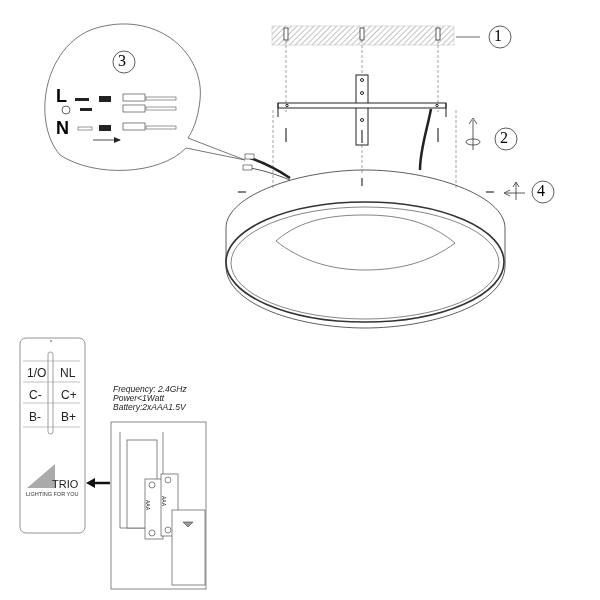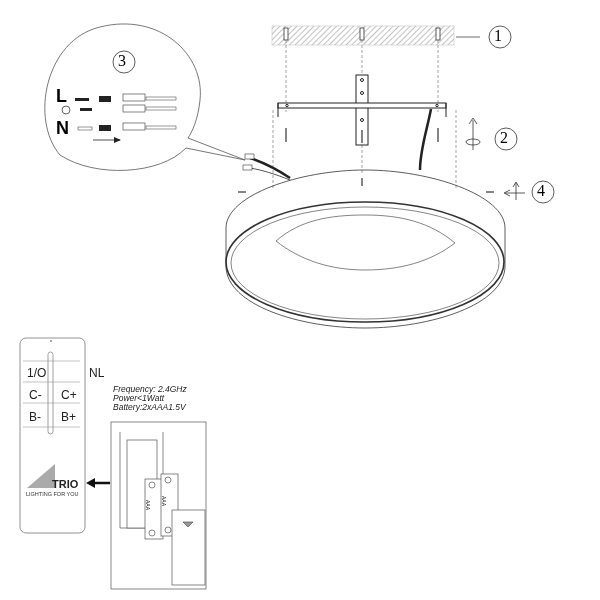--- a/index.html
+++ b/index.html
@@ -153,26 +153,26 @@
 
 <div class="abs serif" style="left:494px;top:27px;font-size:16px;">1</div>
 <div class="abs serif" style="left:500px;top:129px;font-size:16px;">2</div>
 <div class="abs serif" style="left:118px;top:52px;font-size:16px;">3</div>
 <div class="abs serif" style="left:537px;top:182px;font-size:16px;">4</div>
 
 <div class="abs" style="left:56px;top:86px;font-size:18px;font-weight:bold;">L</div>
 <div class="abs" style="left:56px;top:118px;font-size:18px;font-weight:bold;">N</div>
 
 <div class="remote-btn" style="left:27px;top:366px;">1/O</div>
-<div class="remote-btn" style="left:60px;top:366px;margin-left:29px;">NL</div>
+<div class="remote-btn" style="left:60px;top:366px;">NL</div>
 <div class="remote-btn" style="left:29px;top:388px;">C-</div>
 <div class="remote-btn" style="left:61px;top:388px;">C+</div>
 <div class="remote-btn" style="left:29px;top:410px;">B-</div>
 <div class="remote-btn" style="left:61px;top:410px;">B+</div>
-<div class="brand" style="left:52px;top:478px;font-weight:bold;">TRIO</div>
+<div class="brand" style="left:52px;top:478px;">TRIO</div>
 <div class="tagline" style="left:26px;top:491px;">LIGHTING FOR YOU</div>
 
 <div class="spec">
   <div>Frequency: 2.4GHz</div>
   <div>Power&lt;1Watt</div>
   <div>Battery:2xAAA1.5V</div>
 </div>
 
 <div class="abs" style="left:143px;top:502px;font-size:5px;transform:rotate(90deg);">AAA</div>
 <div class="abs" style="left:159px;top:498px;font-size:5px;transform:rotate(90deg);">AAA</div>

